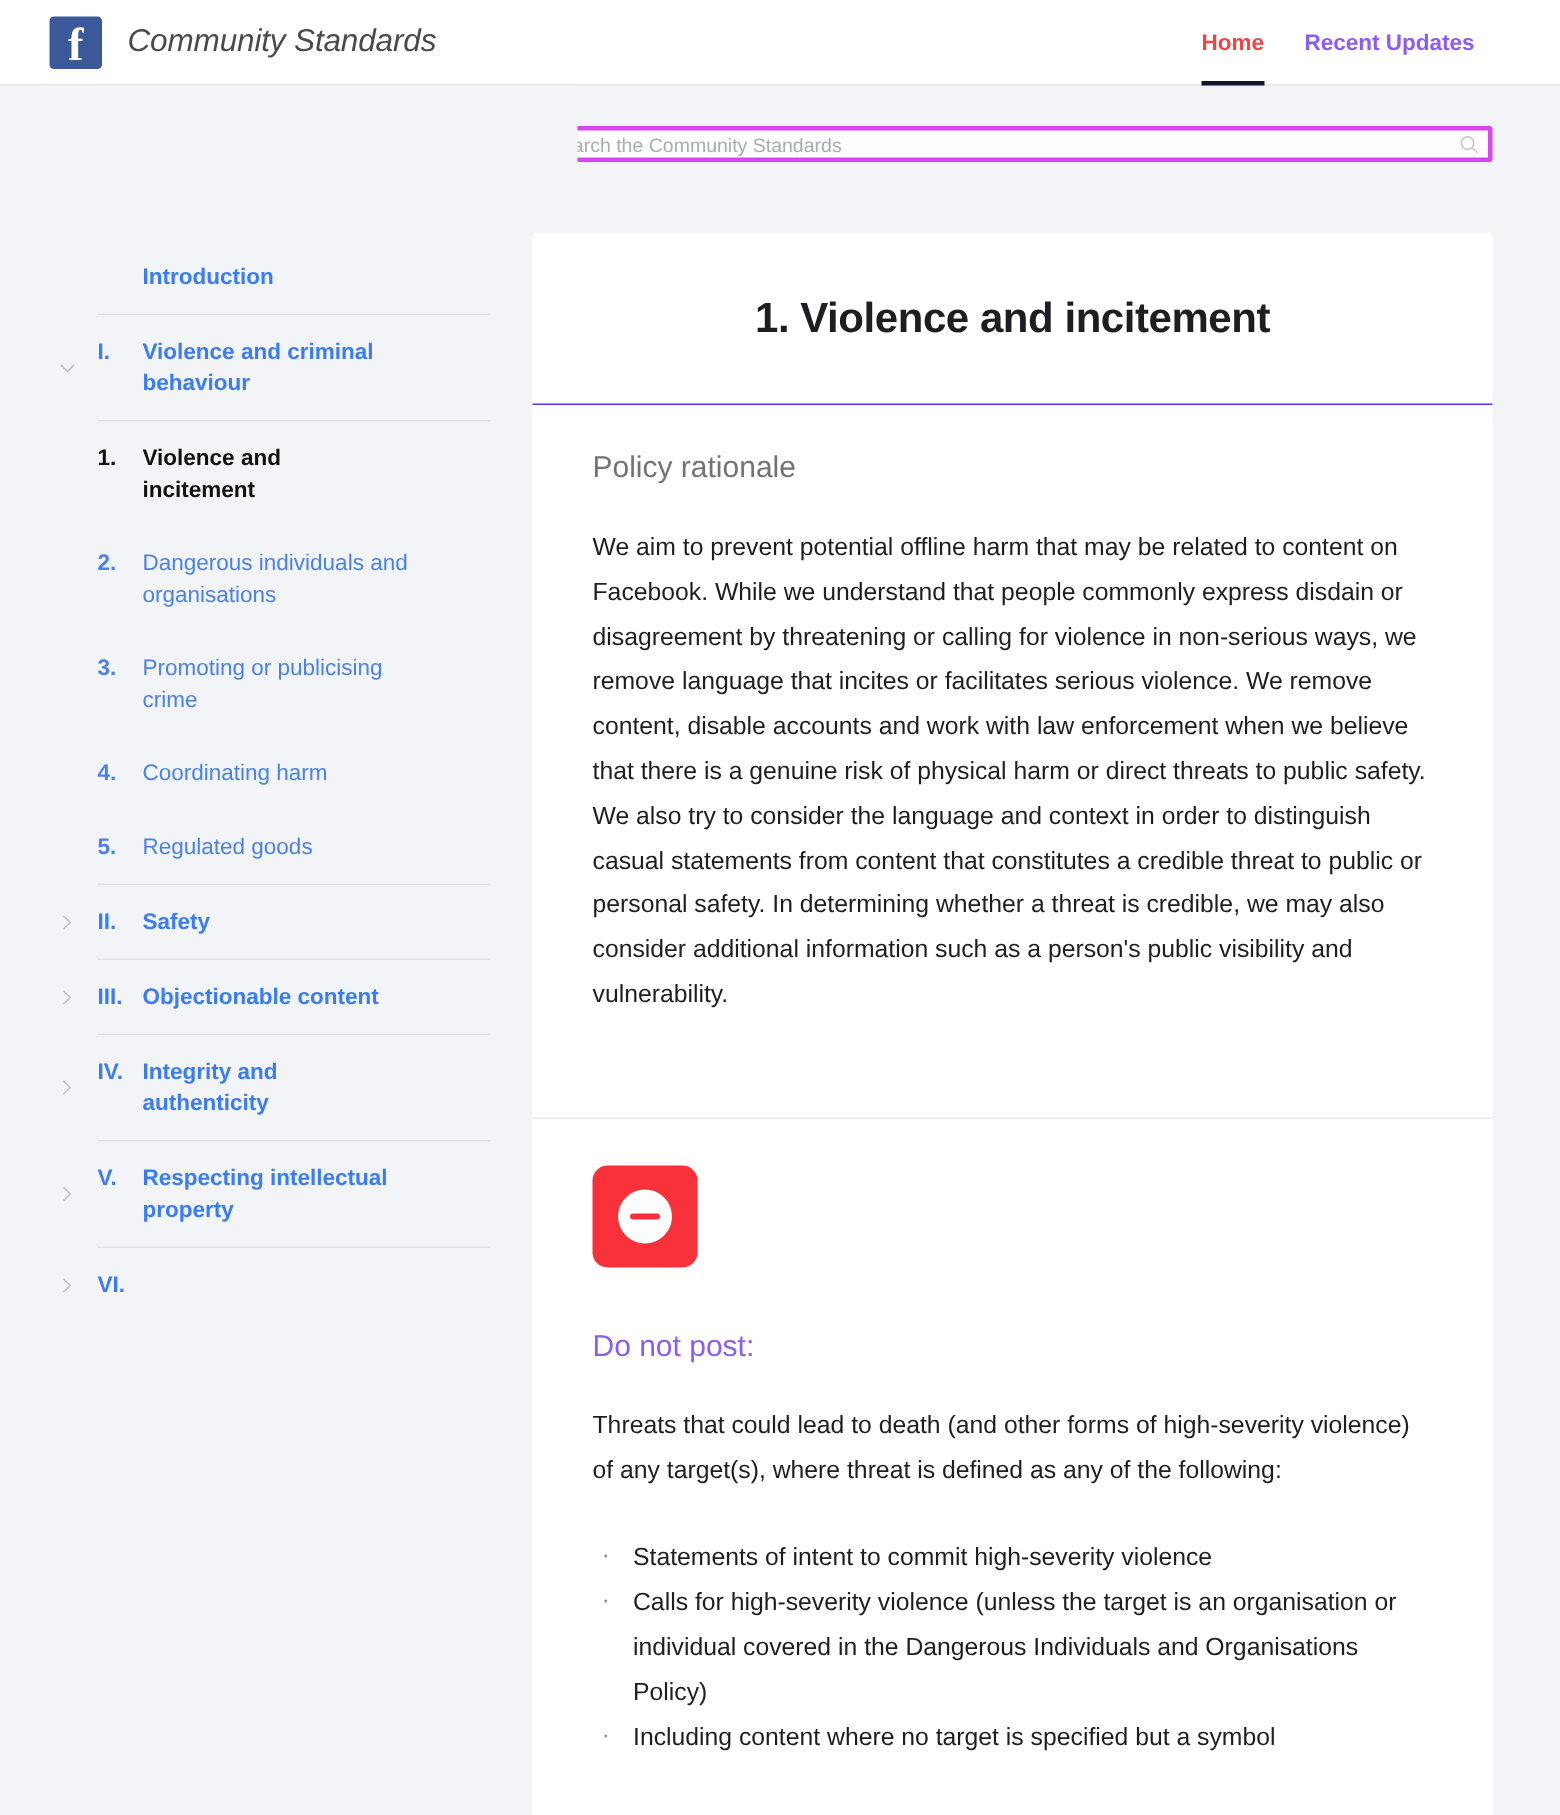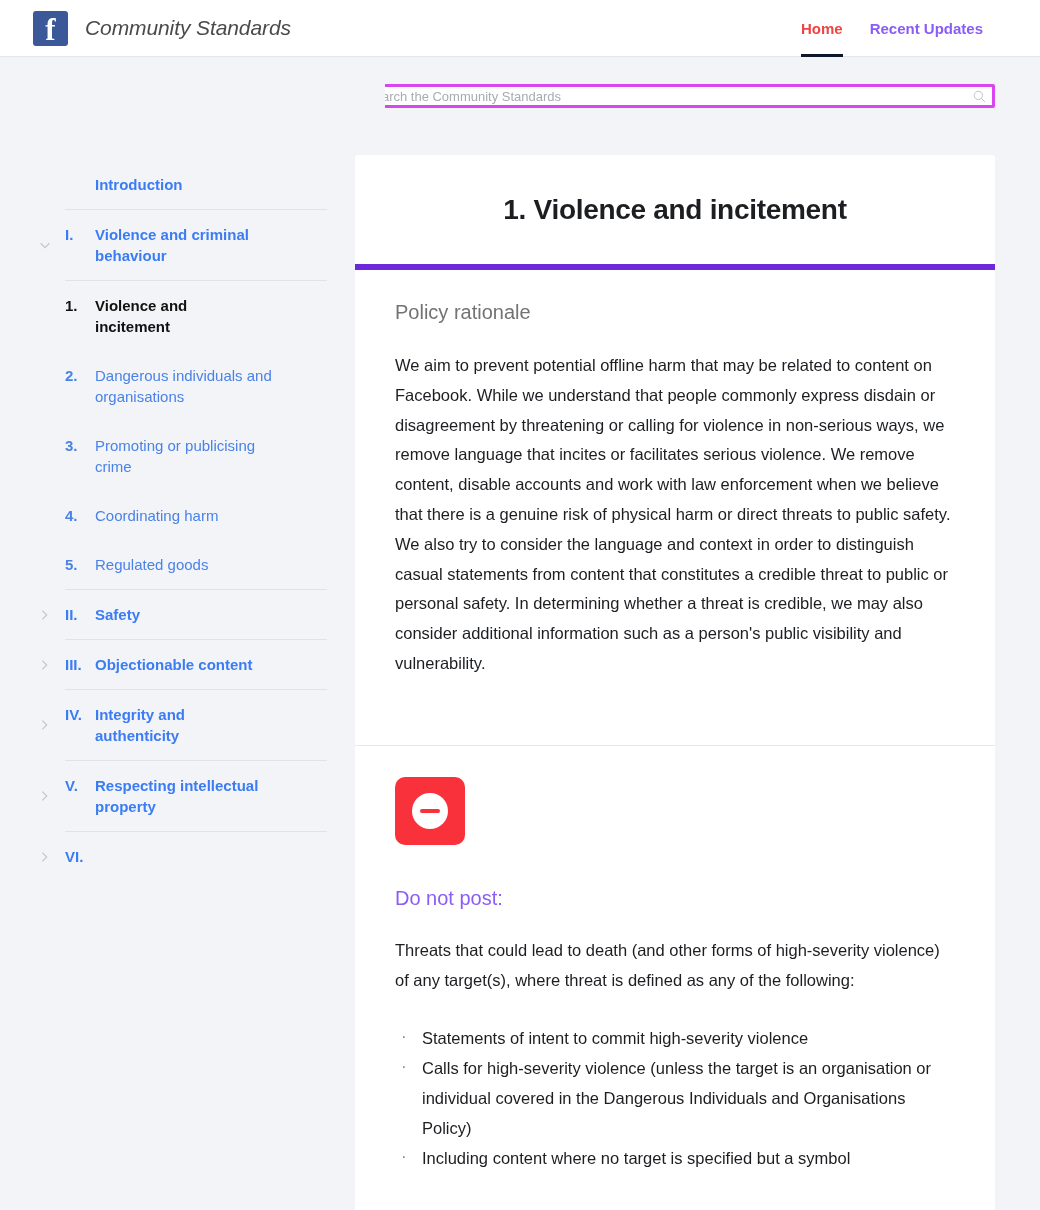--- a/index.html
+++ b/index.html
@@ -160,21 +160,21 @@
     left: 355px;
     width: 640px;
     background: #ffffff;
     border-radius: 3px 3px 0 0;
   }
   .card-title {
     height: 115px;
     display: flex;
     align-items: center;
     justify-content: center;
-    border-bottom: 6px solid #6d28d9;
+    border-bottom: 1px solid #6d28d9;
   }
   .card-title h1 {
     font-size: 28px;
     font-weight: bold;
     color: #1c1e21;
     letter-spacing: -0.3px;
   }
   .section { padding: 31px 40px 40px 40px; }
   .section.divided { border-bottom: 1px solid #e6e8eb; }
   .section-head {

